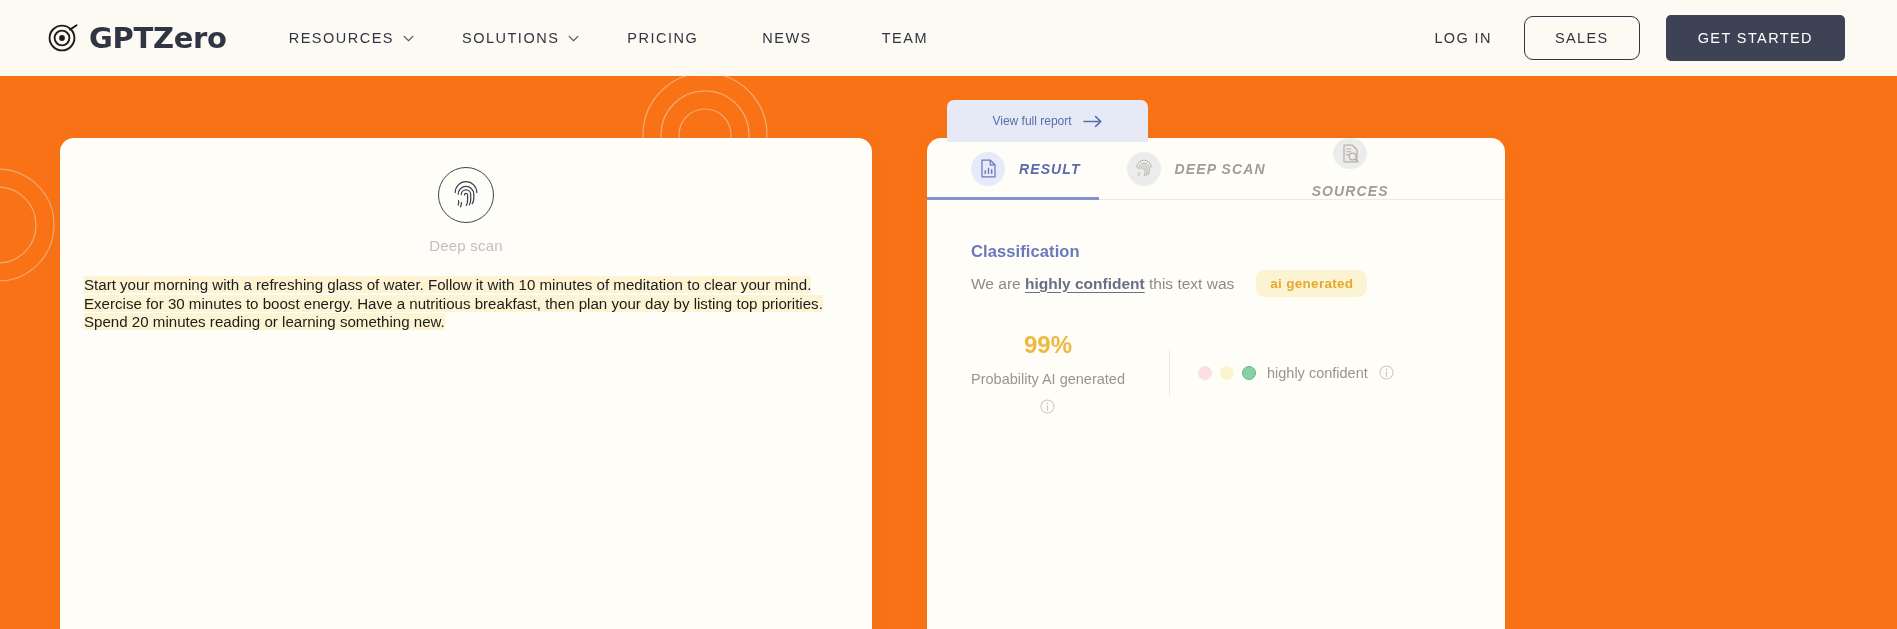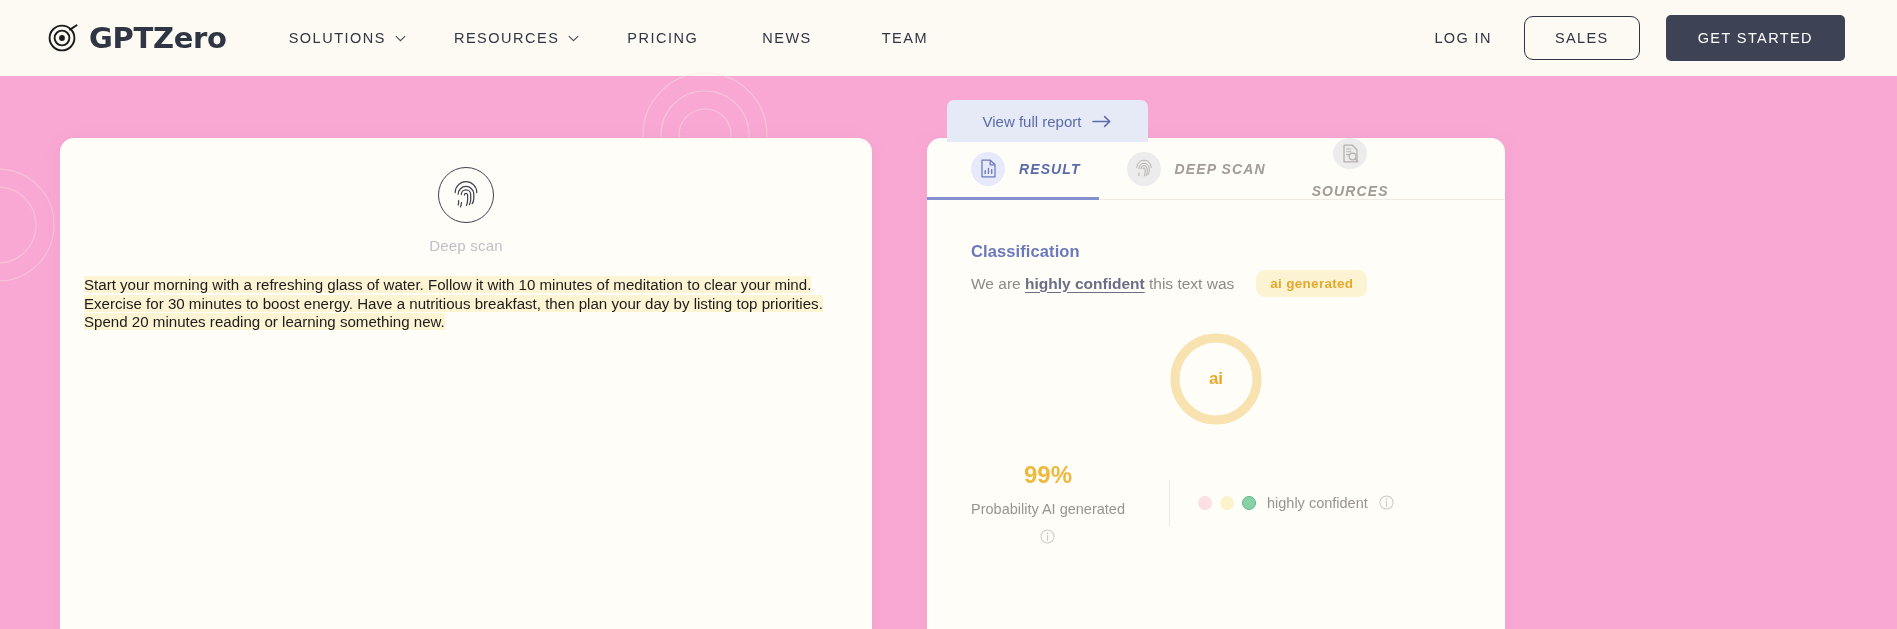--- a/index.html
+++ b/index.html
@@ -2,21 +2,21 @@
 <html><head>
 <meta charset="utf-8">
 <style>
   * { box-sizing: border-box; margin: 0; padding: 0; }
   html, body {
     width: 1897px; height: 629px;
     font-family: "Liberation Sans", sans-serif;
     background: #fdf9f2;
     overflow: hidden;
   }
-  .page { position: relative; width: 1897px; height: 629px; background: #f9a8d4; padding-left: 16px; }
+  .page { position: relative; width: 1897px; height: 629px; background: #f97316; padding-left: 16px; }
 
   
   .header {
     position: absolute; top: 0; left: 0; width: 1897px; height: 76px;
     display: flex; align-items: center;
     background: #fdfaf4;
   }
   .logo-wrap { display: flex; align-items: center; gap: 11px; margin-left: 48px; }
   .logo-mark { width: 30px; height: 30px; display: block; }
   .logo-text {
@@ -87,21 +87,21 @@
     width: 578px; height: 520px;
     background: #fffdf8; border-radius: 14px 14px 0 0;
     box-shadow: 0 2px 18px rgba(120,100,70,.07);
     overflow: hidden;
   }
   .view-report-chip {
     position: absolute; left: 947px; top: 100px;
     width: 201px; height: 42px;
     background: #e6eaf7; border-radius: 7px 7px 0 0;
     display: flex; align-items: center; justify-content: center; gap: 11px;
-    font-size: 15px; color: #5a6baa; cursor: pointer; z-index: 5;
+    font-size: 12px; color: #5a6baa; cursor: pointer; z-index: 5;
   }
   .arrow-ico { width: 20px; height: 13px; display: block; }
 
   .tabs { display: flex; align-items: stretch; height: 62px; border-bottom: 1px solid #efeae1; }
   .tab {
     display: flex; align-items: center; gap: 14px;
     padding: 0 0 0 44px; cursor: pointer; position: relative; font-style: italic;
   }
   .tab:nth-child(2) { padding-left: 46px; }
   .tab:nth-child(3) { padding-left: 46px; flex-direction: column; }
@@ -172,30 +172,30 @@
           <circle cx="14" cy="15" r="2.9" fill="#1c1c1c"></circle>
           <path d="M22 6.6 L28.6 2.2" stroke="#1c1c1c" stroke-width="1.9" stroke-linecap="round" fill="none"></path>
         </svg>
       </span>
       <span class="logo-text">GPTZero</span>
     </div>
 
     <div class="nav">
 
       <div class="nav-item">
-        <span>SOLUTIONS</span>
+        <span>RESOURCES</span>
         <span>
           <svg class="chev" viewBox="0 0 12 8">
               <path d="M1 1.6 L6 6.4 L11 1.6" fill="none" stroke="#2f3542" stroke-width="1.3" stroke-linecap="round"></path>
             </svg>
         </span>
       </div>
 
       <div class="nav-item">
-        <span>RESOURCES</span>
+        <span>SOLUTIONS</span>
         <span>
           <svg class="chev" viewBox="0 0 12 8">
               <path d="M1 1.6 L6 6.4 L11 1.6" fill="none" stroke="#2f3542" stroke-width="1.3" stroke-linecap="round"></path>
             </svg>
         </span>
       </div>
 
       <div class="nav-item">
         <span>PRICING</span>
       </div>
@@ -309,28 +309,20 @@
 
     <div class="panel-body">
 
       <div class="classification-title">Classification</div>
 
       <div class="classification-line">
         <span>We are</span>&nbsp;<b>highly confident</b>&nbsp;<span>this text was</span>
         <span class="verdict-badge">ai generated</span>
       </div>
 
-      <div class="gauge-wrap">
-        <div class="gauge">
-          <svg width="96" height="96" viewBox="0 0 96 96">
-            <circle cx="48" cy="48" r="41" fill="none" stroke="#f7e2b0" stroke-width="9"></circle>
-          </svg>
-          <span class="gauge-center">ai</span>
-        </div>
-      </div>
 
       <div class="stats-row">
 
         <div class="stat-left">
           <span class="stat-pct">99%</span>
           <span class="stat-label">Probability AI generated</span>
           <span>
             <svg class="info-ico" viewBox="0 0 16 16">
               <circle cx="8" cy="8" r="7" fill="none" stroke="#bdb7b1" stroke-width="1.1"></circle>
               <circle cx="8" cy="4.6" r=".95" fill="#bdb7b1"></circle>

